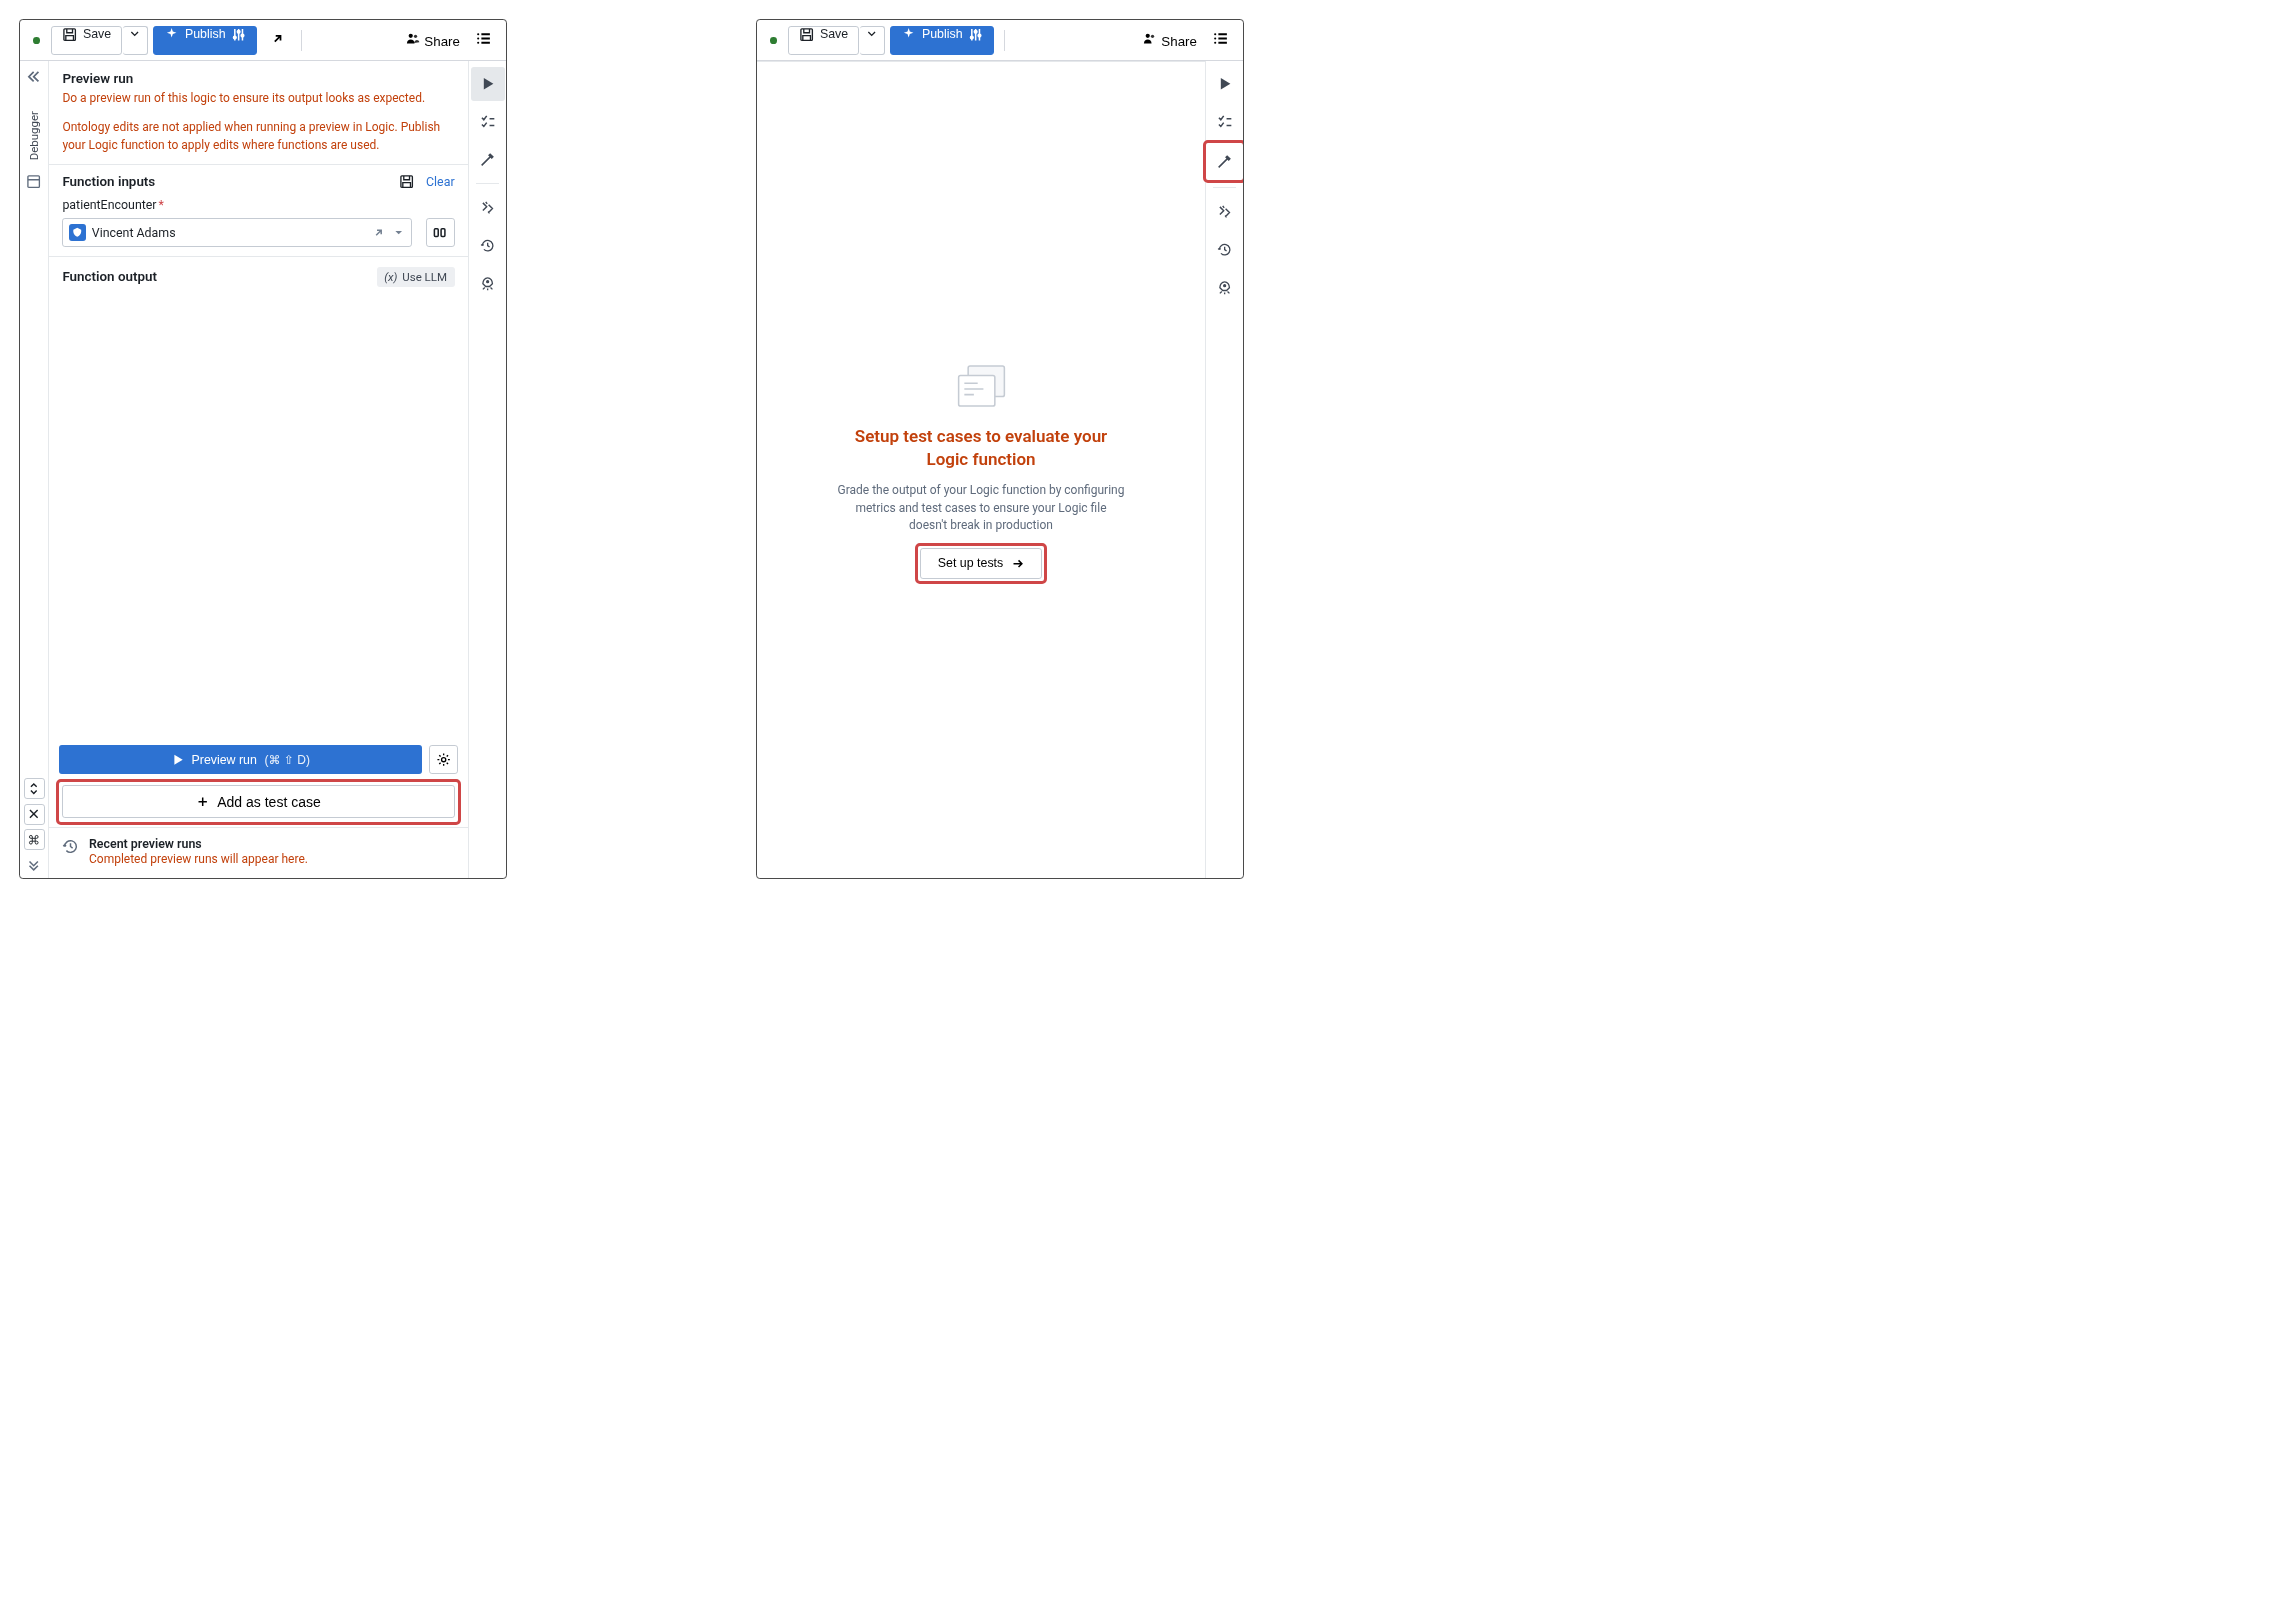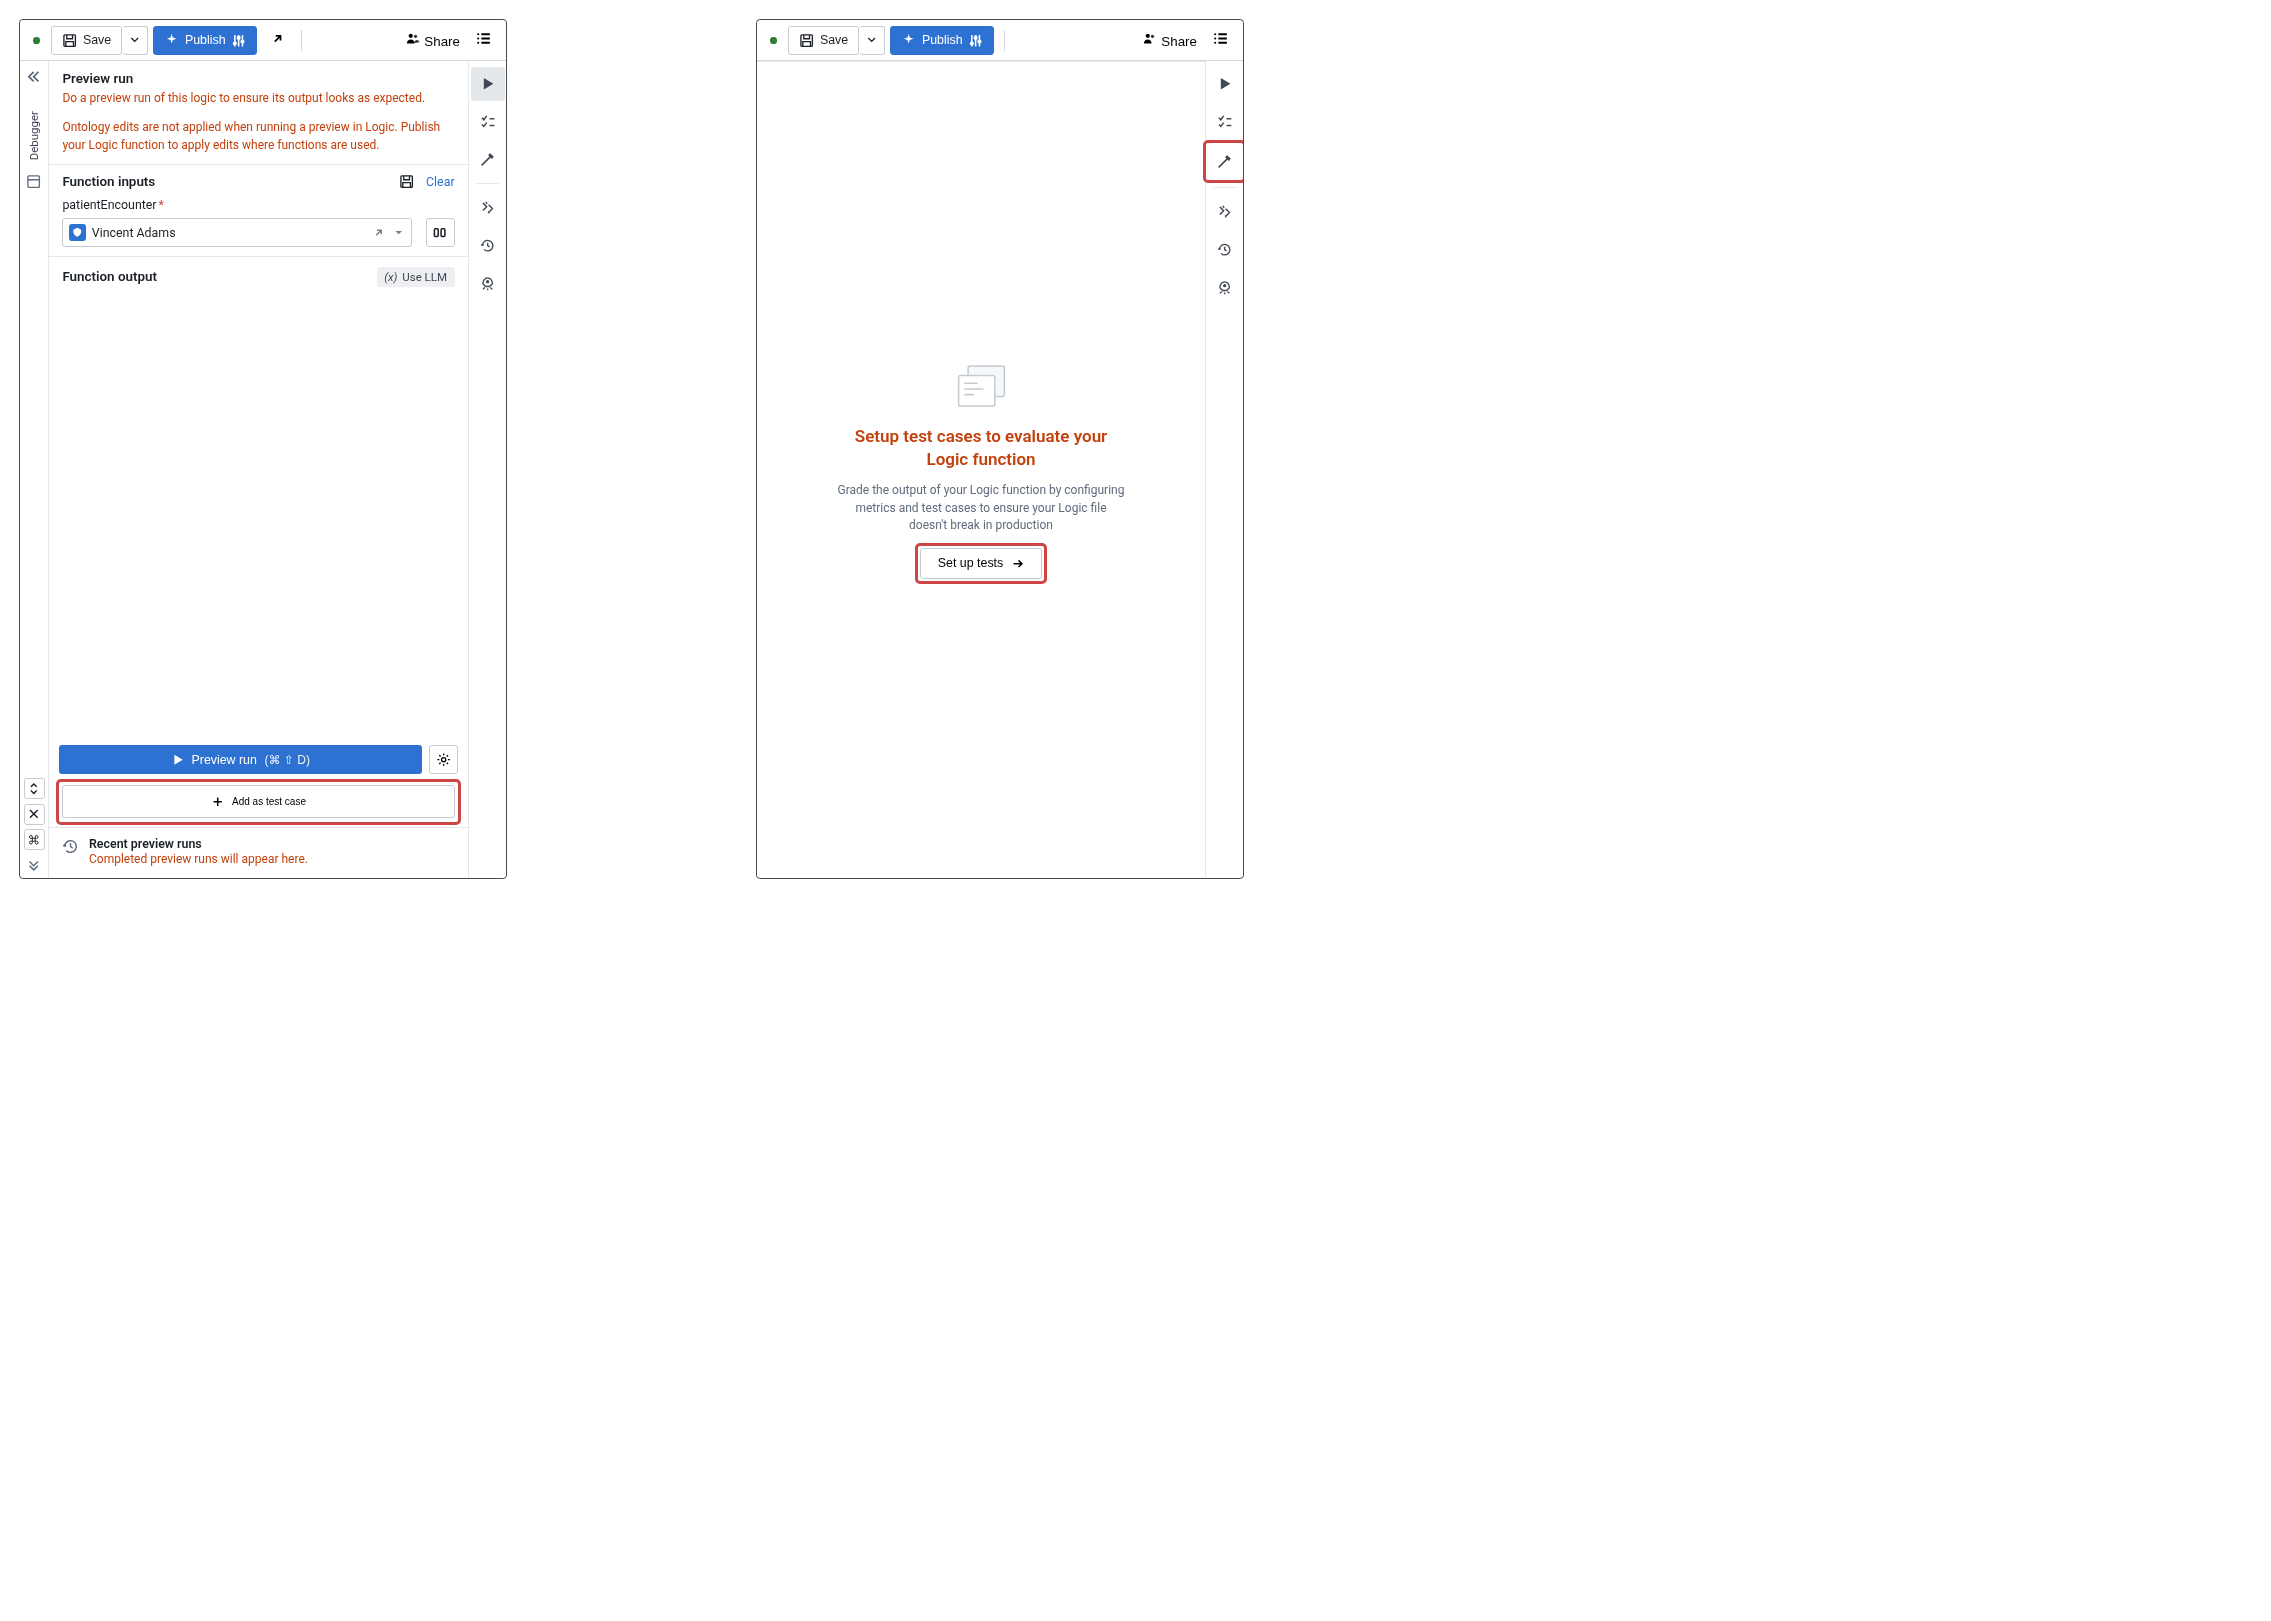--- a/index.html
+++ b/index.html
@@ -29,21 +29,21 @@
       padding: 5.7px 7.6px;
       border-bottom: 1px solid #d5d8de;
     }
     .status-dot {
       width: 6.7px; height: 6.7px; border-radius: 50%;
       background: #2e7d32;
       margin: 0 5.7px;
     }
     .btn {
       display: inline-flex;
-      align-items: center;
+      align-items: flex-start;
       gap: 5.7px;
       height: 29px;
       padding: 0 9.6px;
       border: 1px solid #c5cbd3;
       border-radius: 2.9px;
       background: #fff;
       font-size: 12.4px;
       color: #1c2127;
       cursor: pointer;
     }
@@ -184,21 +184,21 @@
       border-radius: 2.9px; display:flex;align-items:center;justify-content:center; cursor:pointer;
     }
     .add-testcase-btn {
       width: 100%;
       height: 32.5px;
       border: 1px solid #c5cbd3;
       border-radius: 2.9px;
       background: #fff;
       display:flex; align-items:center; justify-content:center;
       gap: 7.6px; cursor:pointer;
-      font-size: 10px;
+      font-size: 14px;
     }
     .highlight-box {
       outline: 3.8px solid #cf4647;
       outline-offset: 0px;
       border-radius: 1.9px;
     }
     .recent-row {
       display: flex; align-items:flex-start; gap: 9.6px;
       padding: 7.6px 13.4px 9.6px 13.4px;
     }

